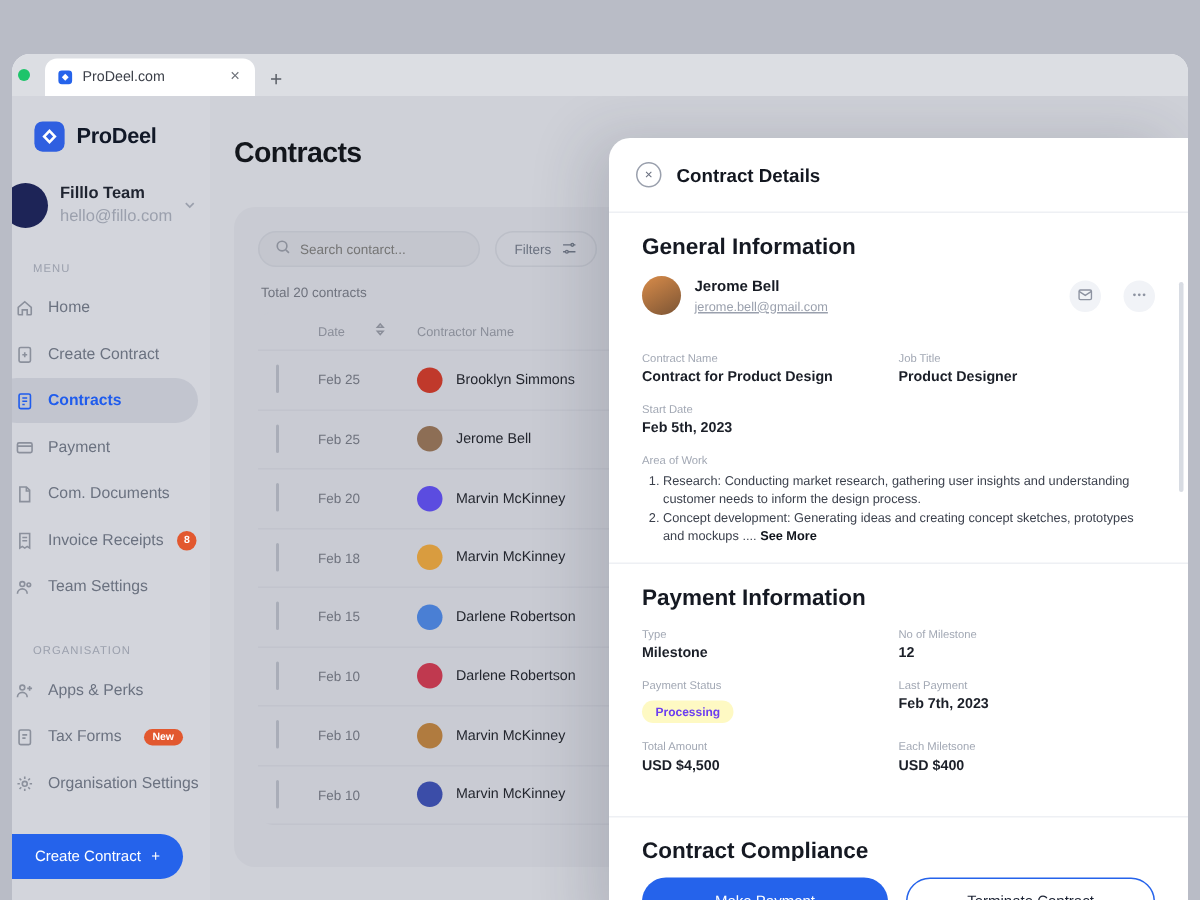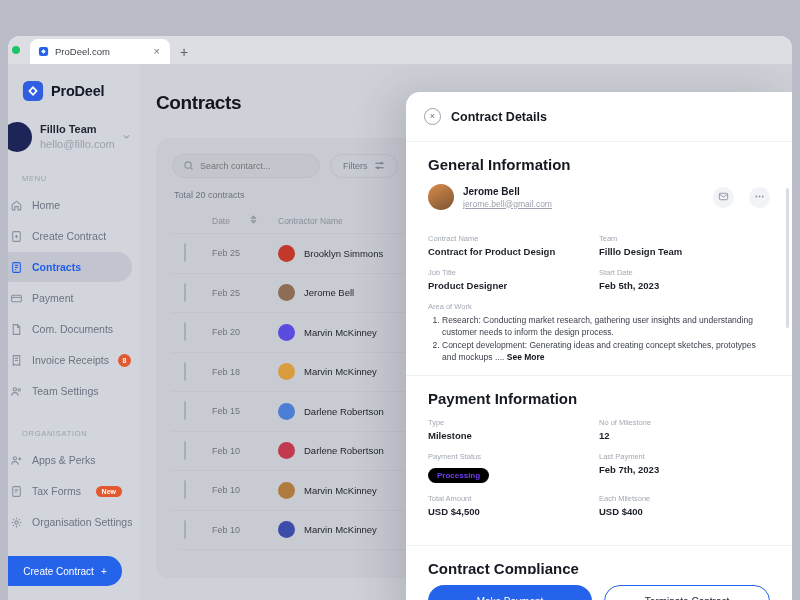--- a/index.html
+++ b/index.html
@@ -212,21 +212,21 @@
   .fcell { width: 50%; margin-bottom: 11px; }
   .flabel { font-size: 7.5px; color: #a2a8b4; margin-bottom: 3px; }
   .fvalue { font-size: 9.5px; font-weight: 700; color: #1b1f28; }
 
   .aow-label { font-size: 7.5px; color: #a2a8b4; margin-bottom: 3px; }
   .aow-list { margin: 0 0 0 14px; padding: 0; }
   .aow-list li { font-size: 8.5px; color: #3b404c; line-height: 1.45; }
   .see-more { font-weight: 700; color: #10141c; }
 
   .status-chip {
-    display: inline-block; background: #000000; color: #6d3ef0;
+    display: inline-block; background: #fef9c3; color: #6d3ef0;
     font-size: 8px; font-weight: 700; padding: 3px 9px; border-radius: 9px;
   }
 
   .cc-row { display: flex; align-items: center; gap: 8px; margin-bottom: 9px; }
   .cc-box {
     width: 12px; height: 12px; border-radius: 3px; flex: 0 0 12px;
     display: flex; align-items: center; justify-content: center;
     font-size: 8px; color: #fff;
   }
   .cc-box.on { background: #2563eb; }
@@ -566,24 +566,20 @@
                     </svg></span>
               </button>
             </div>
 
             <div class="fgrid">
               <div class="fcell">
                 <div class="flabel">Contract Name</div>
                 <div class="fvalue">Contract for Product Design</div>
               </div>
               <div class="fcell">
-                <div class="flabel">Team</div>
-                <div class="fvalue">Filllo Design Team</div>
-              </div>
-              <div class="fcell">
                 <div class="flabel">Job Title</div>
                 <div class="fvalue">Product Designer</div>
               </div>
               <div class="fcell">
                 <div class="flabel">Start Date</div>
                 <div class="fvalue">Feb 5th, 2023</div>
               </div>
             </div>
 
             <div>

